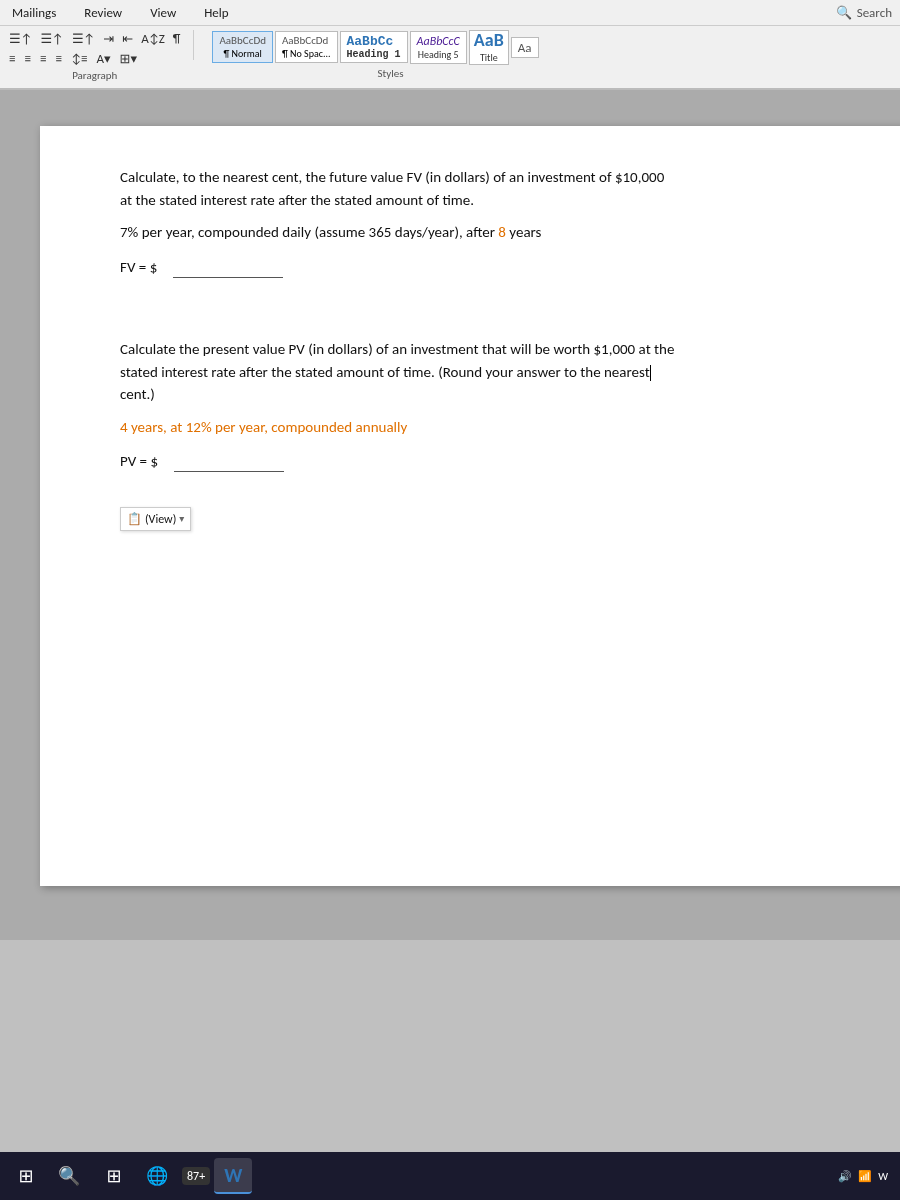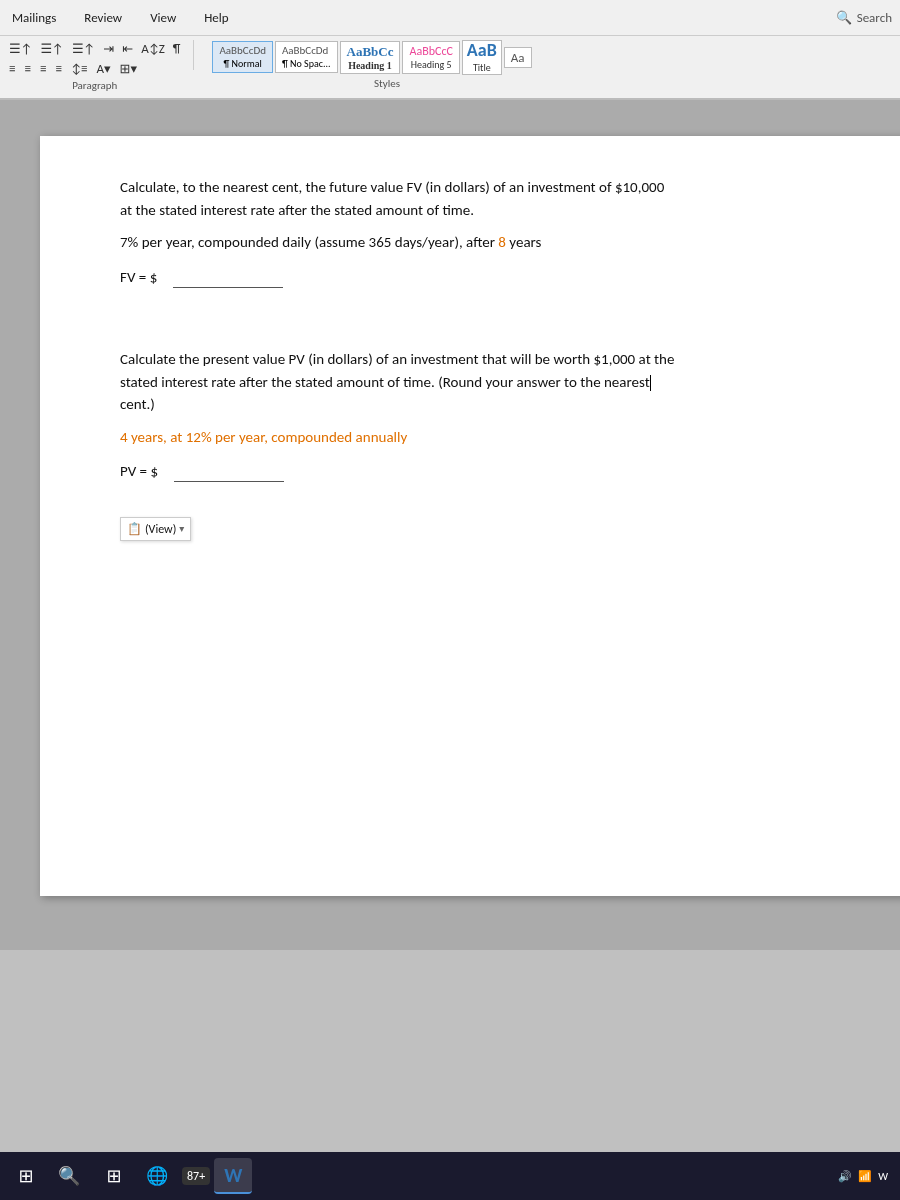--- a/index.html
+++ b/index.html
@@ -15,21 +15,21 @@
     
     .menu-bar {
       background: #f0f0f0;
       border-bottom: 1px solid #ccc;
       padding: 2px 8px;
       display: flex;
       align-items: center;
       gap: 20px;
       font-size: 13px;
       color: #222;
-      height: 36px;
+      height: 26px;
     }
     .menu-item {
       cursor: pointer;
       padding: 2px 4px;
     }
     .search-box {
       display: flex;
       align-items: center;
       gap: 4px;
       margin-left: auto;
@@ -58,21 +58,21 @@
       background: white;
       cursor: pointer;
       white-space: nowrap;
     }
     .style-box.active {
       background: #dce8f5;
       border-color: #6aace4;
     }
     .style-normal { font-family: Calibri, sans-serif; font-size: 12px; }
     .style-nospace { font-family: Calibri, sans-serif; font-size: 12px; }
-    .style-heading1 { font-family: Liberation Serif, serif; font-size: 12px; color: #2e74b5; font-weight: bold; }
+    .style-heading1 { font-family: Liberation Mono, monospace; font-size: 12px; color: #2e74b5; font-weight: bold; }
     .style-heading2 { font-family: Calibri, sans-serif; font-size: 12px; color: #2e74b5; }
     .style-aa { font-family: Calibri, sans-serif; font-size: 13px; color: #555; }
 
     .paragraph-label {
       font-size: 11px;
       color: #555;
       text-align: center;
       padding-top: 2px;
     }
 
@@ -350,21 +350,21 @@
           <div style="font-size:11px; color:#555;">AaBbCcDd</div>
           <div style="font-size:10px; text-align:center;">¶ No Spac...</div>
         </div>
 
         <div class="style-box style-heading1">
           <div style="font-size:13px; color:#2e74b5; font-weight:bold;">AaBbCc</div>
           <div style="font-size:10px; text-align:center; color:#333;">Heading 1</div>
         </div>
 
         <div class="style-box style-heading2">
-          <div style="font-size:12px; color:#ec4899;">AaBbCcC</div>
+          <div style="font-size:12px; color:#4c1d95;font-style:italic;">AaBbCcC</div>
           <div style="font-size:10px; text-align:center; color:#333;">Heading 5</div>
         </div>
 
         <div class="style-box" style="padding:0 4px;">
           <div style="font-size:18px; color:#2e74b5; font-weight:bold; line-height:1.1;">AaB</div>
           <div style="font-size:10px; text-align:center; color:#333;">Title</div>
         </div>
 
         <div class="style-box style-aa" style="font-size:13px;">
           Aa

